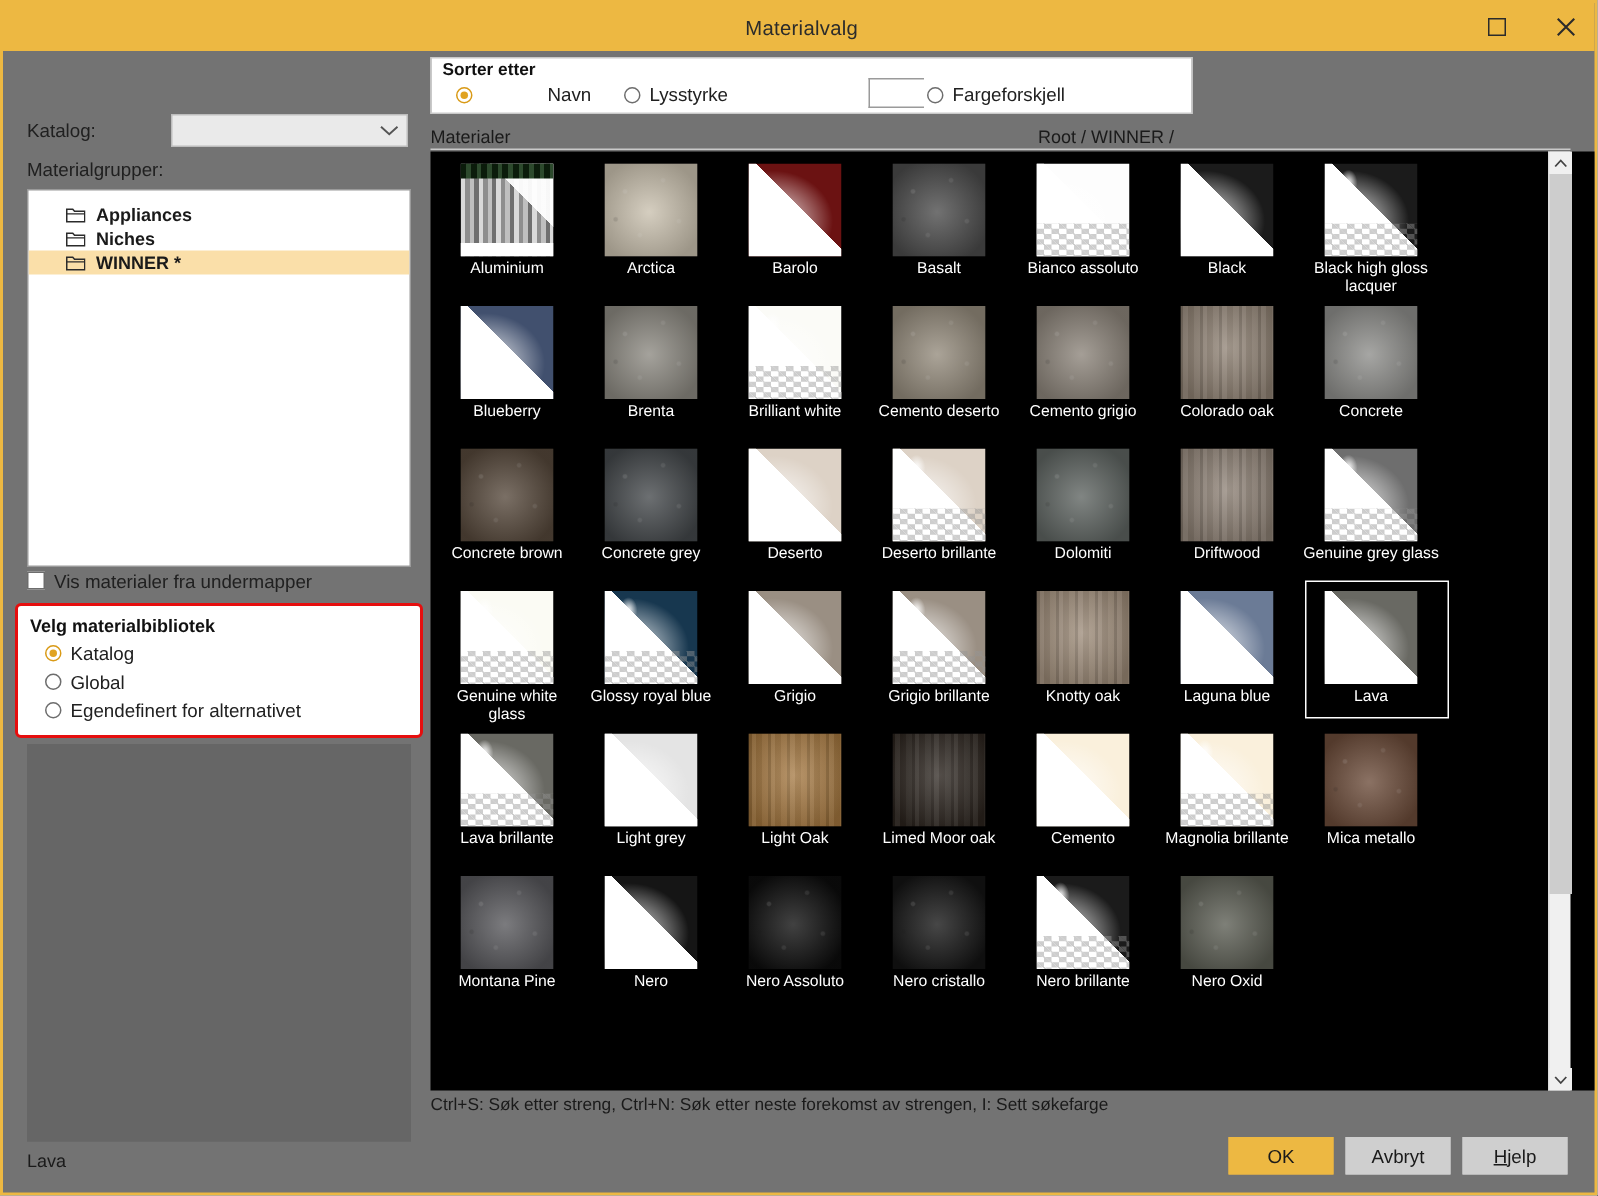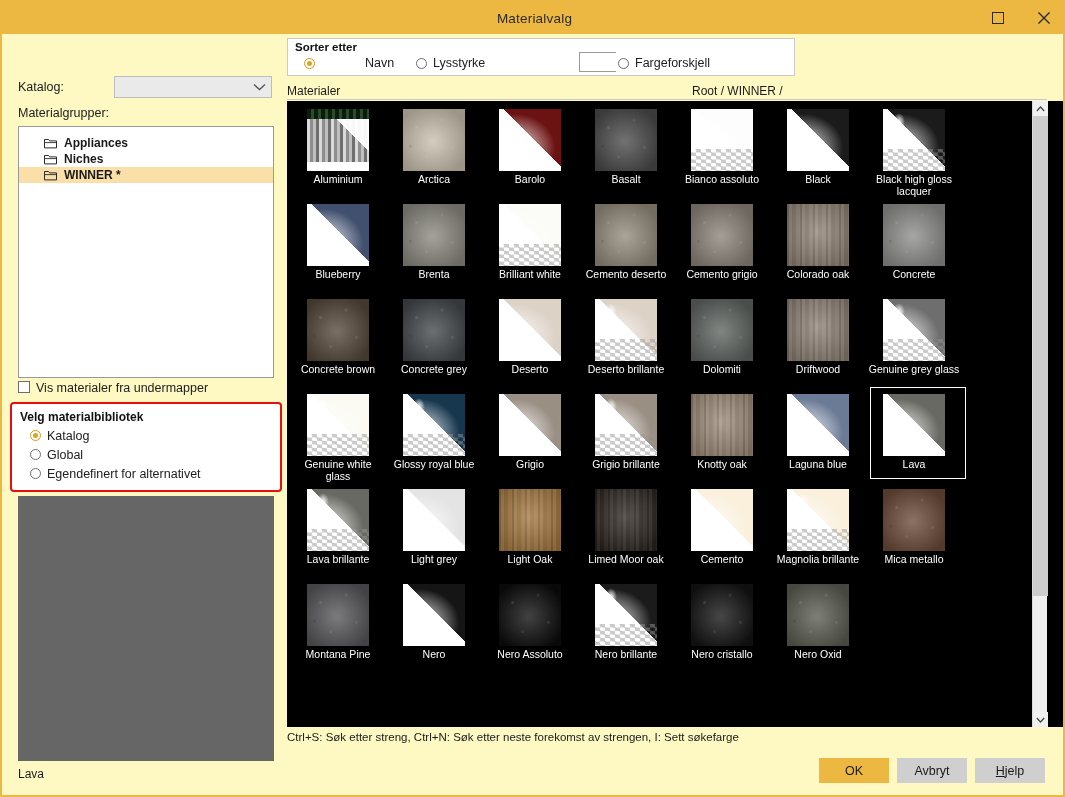--- a/index.html
+++ b/index.html
@@ -4,21 +4,21 @@
 <style>
   * { box-sizing: border-box; }
   html, body {
     margin: 0; padding: 0;
     background: #ffffff;
     font-family: "Liberation Sans", sans-serif;
   }
   #app {
     position: relative;
     width: 1065px; height: 797px;
-    background: #fef9c3;
+    background: #737373;
     border: 2px solid #edb842;
     overflow: hidden;
   }
 
   
   .titlebar {
     position: absolute; left: 0; top: 0;
     width: 1065px; height: 32px;
     background: #edb842;
     display: flex; align-items: center; justify-content: center;
@@ -681,35 +681,35 @@
         <div class="cell">
           <div class="swatch">
             <div class="sw-flat" style="background:#0c0c0c"></div>
             <div class="noise"></div>
             <div style="position:absolute;inset:0;background:radial-gradient(ellipse at 48% 52%, rgba(255,255,255,.22) 0%, rgba(0,0,0,.22) 80%)"></div>
           </div>
           <div class="cap">Nero Assoluto</div>
         </div>
         <div class="cell">
           <div class="swatch">
+            <div class="sw-flat" style="background:#131313"></div>
+            <div class="noise"></div>
+            <div style="position:absolute;inset:0;background:radial-gradient(ellipse at 48% 52%, rgba(255,255,255,.22) 0%, rgba(0,0,0,.22) 80%)"></div>
+          </div>
+          <div class="cap">Nero cristallo</div>
+        </div>
+        <div class="cell">
+          <div class="swatch">
             <div style="position:absolute;inset:0;background:#1b1b1b"></div>
             <div style="position:absolute;inset:0;background:linear-gradient(225deg, transparent 0 46%, #fff 46%);"></div>
             <div style="position:absolute;inset:0;background:radial-gradient(ellipse at 26% 62%, rgba(255,255,255,.95) 0%, rgba(255,255,255,0) 62%)"></div>
             <div class="checker"></div>
             <div class="spot" style="left:16%;top:6%"></div>
           </div>
           <div class="cap">Nero brillante</div>
-        </div>
-        <div class="cell">
-          <div class="swatch">
-            <div class="sw-flat" style="background:#131313"></div>
-            <div class="noise"></div>
-            <div style="position:absolute;inset:0;background:radial-gradient(ellipse at 48% 52%, rgba(255,255,255,.22) 0%, rgba(0,0,0,.22) 80%)"></div>
-          </div>
-          <div class="cap">Nero cristallo</div>
         </div>
         <div class="cell">
           <div class="swatch">
             <div class="sw-flat" style="background:#5a5c52"></div>
             <div class="noise"></div>
             <div style="position:absolute;inset:0;background:radial-gradient(ellipse at 48% 52%, rgba(255,255,255,.22) 0%, rgba(0,0,0,.22) 80%)"></div>
           </div>
           <div class="cap">Nero Oxid</div>
         </div>
       </div>

